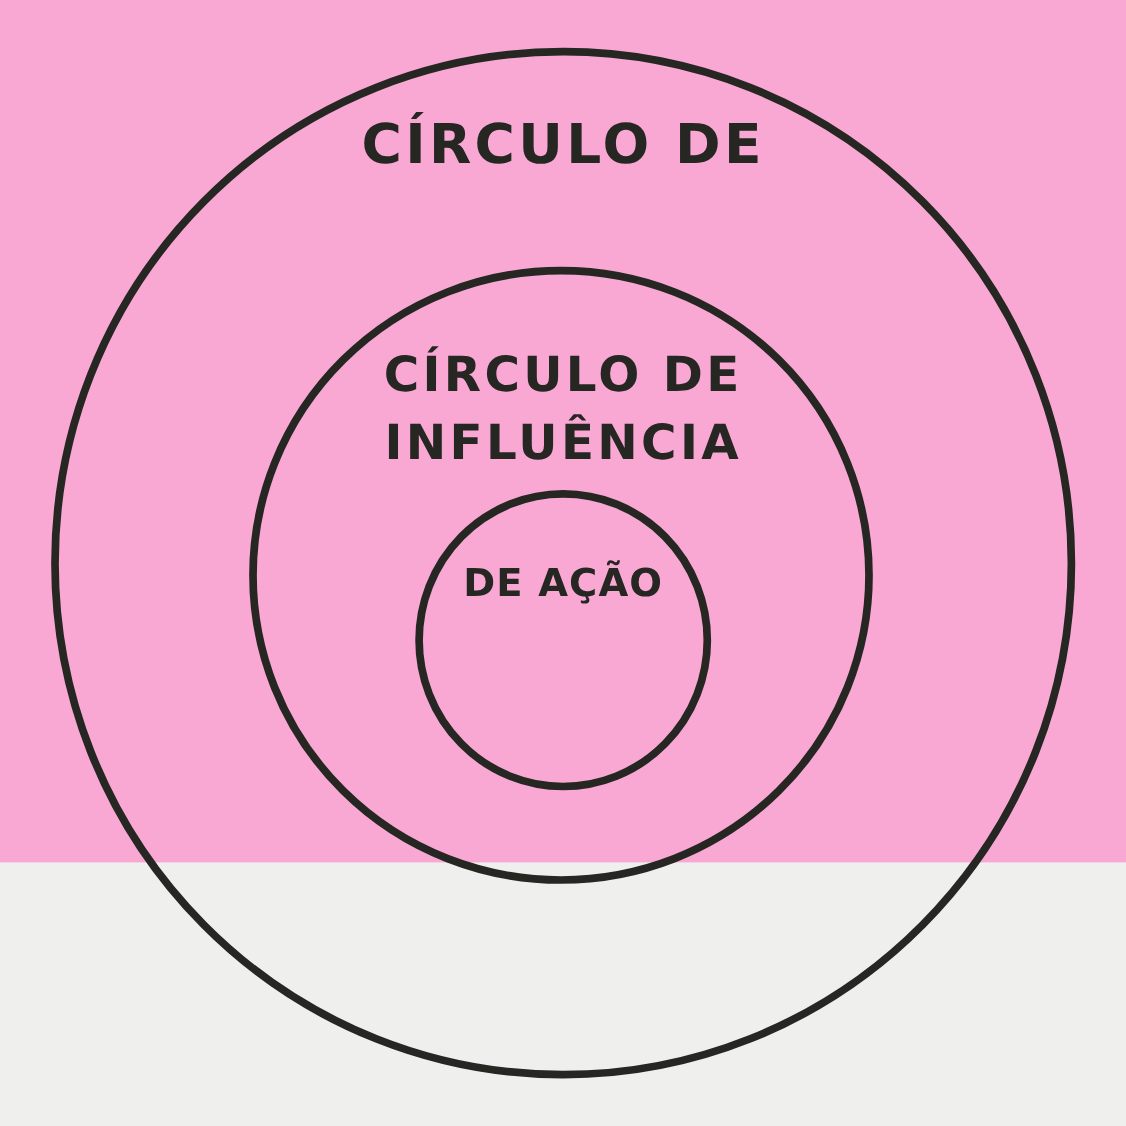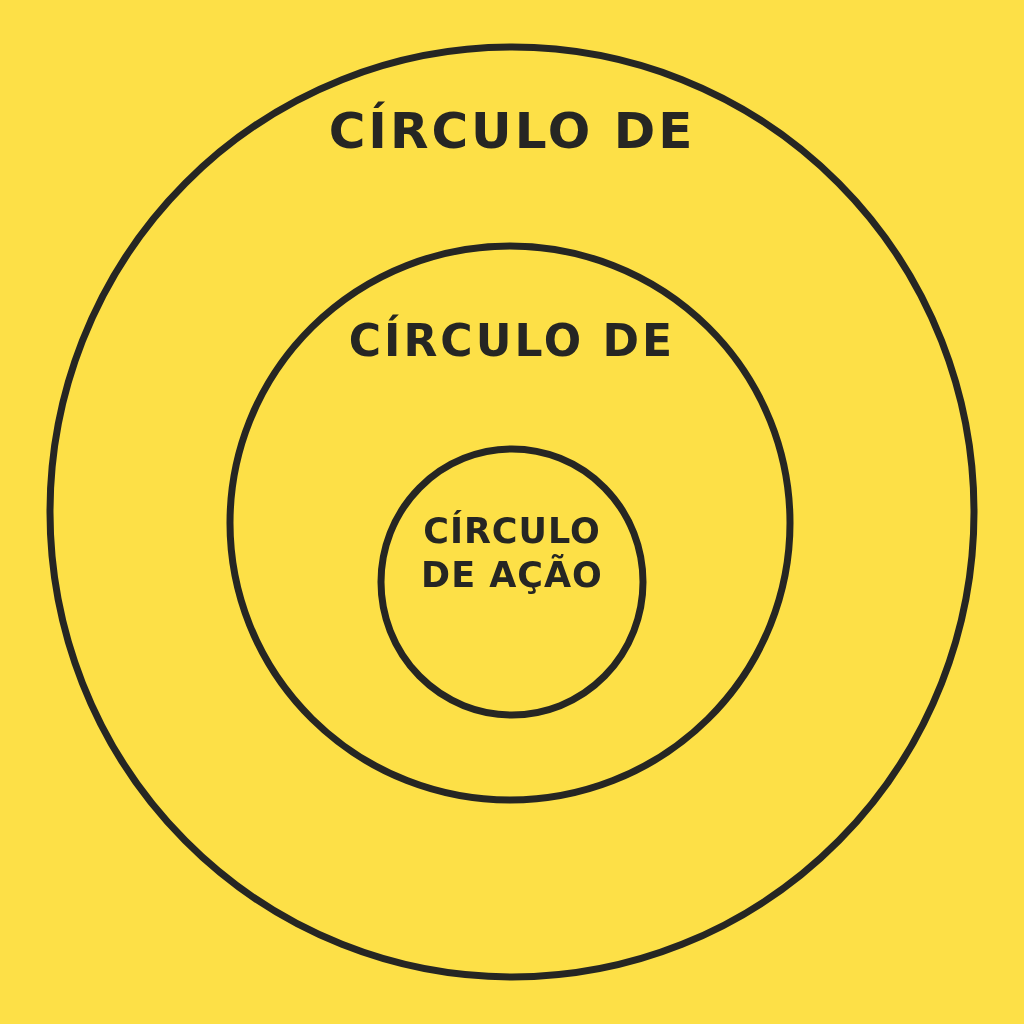--- a/index.html
+++ b/index.html
@@ -6,22 +6,22 @@
     margin: 0;
     padding: 0;
     width: 1024px;
     height: 1024px;
     overflow: hidden;
     background: #efefed;
   }
   .canvas {
     position: relative;
     width: 1024px;
-    height: 1024px;
-    background: #fde047;
+    height: 784px;
+    background: #f9a8d4;
   }
   svg.rings {
     position: absolute;
     left: 0; top: 0;
     width: 1024px; height: 1024px;
   }
   .label {
     position: absolute;
     left: 0;
     width: 1024px;
@@ -50,19 +50,19 @@
     <ellipse cx="510" cy="523" rx="280" ry="277" fill="none" stroke="#262623" stroke-width="7"></ellipse>
     <ellipse cx="512" cy="582" rx="131" ry="133" fill="none" stroke="#262623" stroke-width="7"></ellipse>
   </svg>
 
   <div class="label outer-label">
     <span>CÍRCULO DE</span>
   </div>
 
   <div class="label middle-label">
     <span>CÍRCULO DE</span>
+    <span>INFLUÊNCIA</span>
   </div>
 
   <div class="label inner-label">
-    <span>CÍRCULO</span>
     <span>DE AÇÃO</span>
   </div>
 </div>
 
 </body></html>

